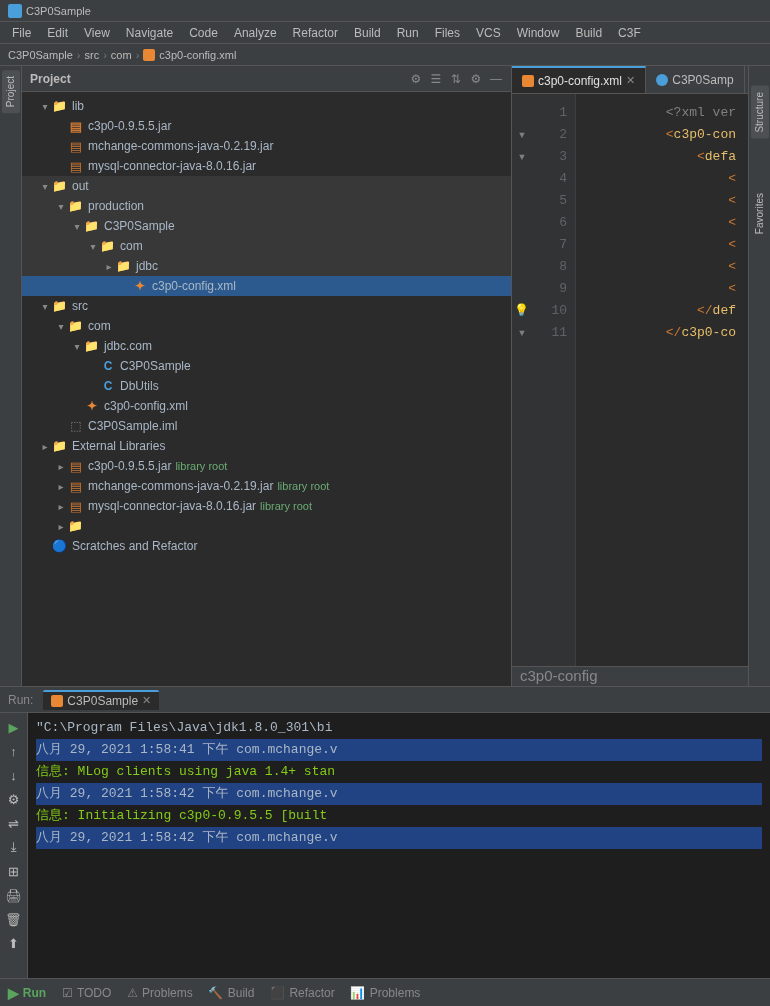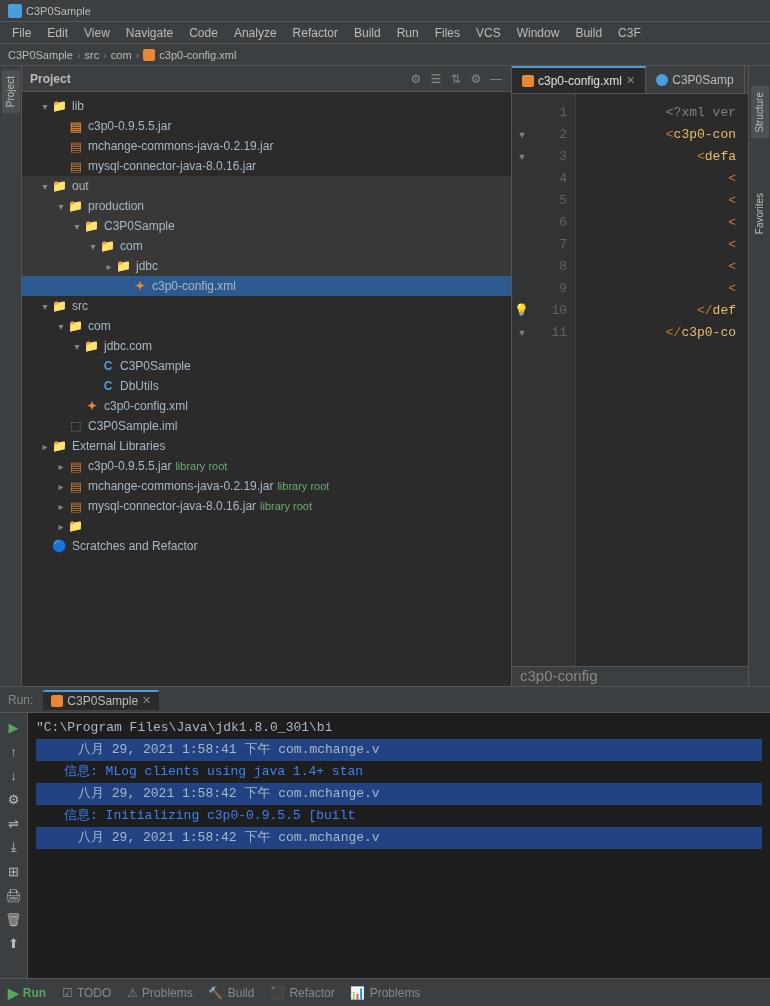--- a/index.html
+++ b/index.html
@@ -341,22 +341,22 @@
       font-size: 13px;
       padding: 4px 8px;
       line-height: 22px;
     }
     .console-area::-webkit-scrollbar { width: 6px; }
     .console-area::-webkit-scrollbar-track { background: #1e1e1e; }
     .console-area::-webkit-scrollbar-thumb { background: #555; }
 
     .console-line { white-space: nowrap; }
     .console-path { color: #a9b7c6; }
-    .console-info { color: #3b82f6; margin-left: 28px; }
-    .console-highlight { background: #214283; color: #a9b7c6; display: block; padding-left: 42px; }
+    .console-info { color: #84cc16; }
+    .console-highlight { background: #214283; color: #a9b7c6; display: block; }
 
     
     .status-bar {
       background: #3c3f41;
       height: 28px;
       display: flex;
       align-items: center;
       padding: 0 8px;
       border-top: 1px solid #555;
       gap: 16px;

